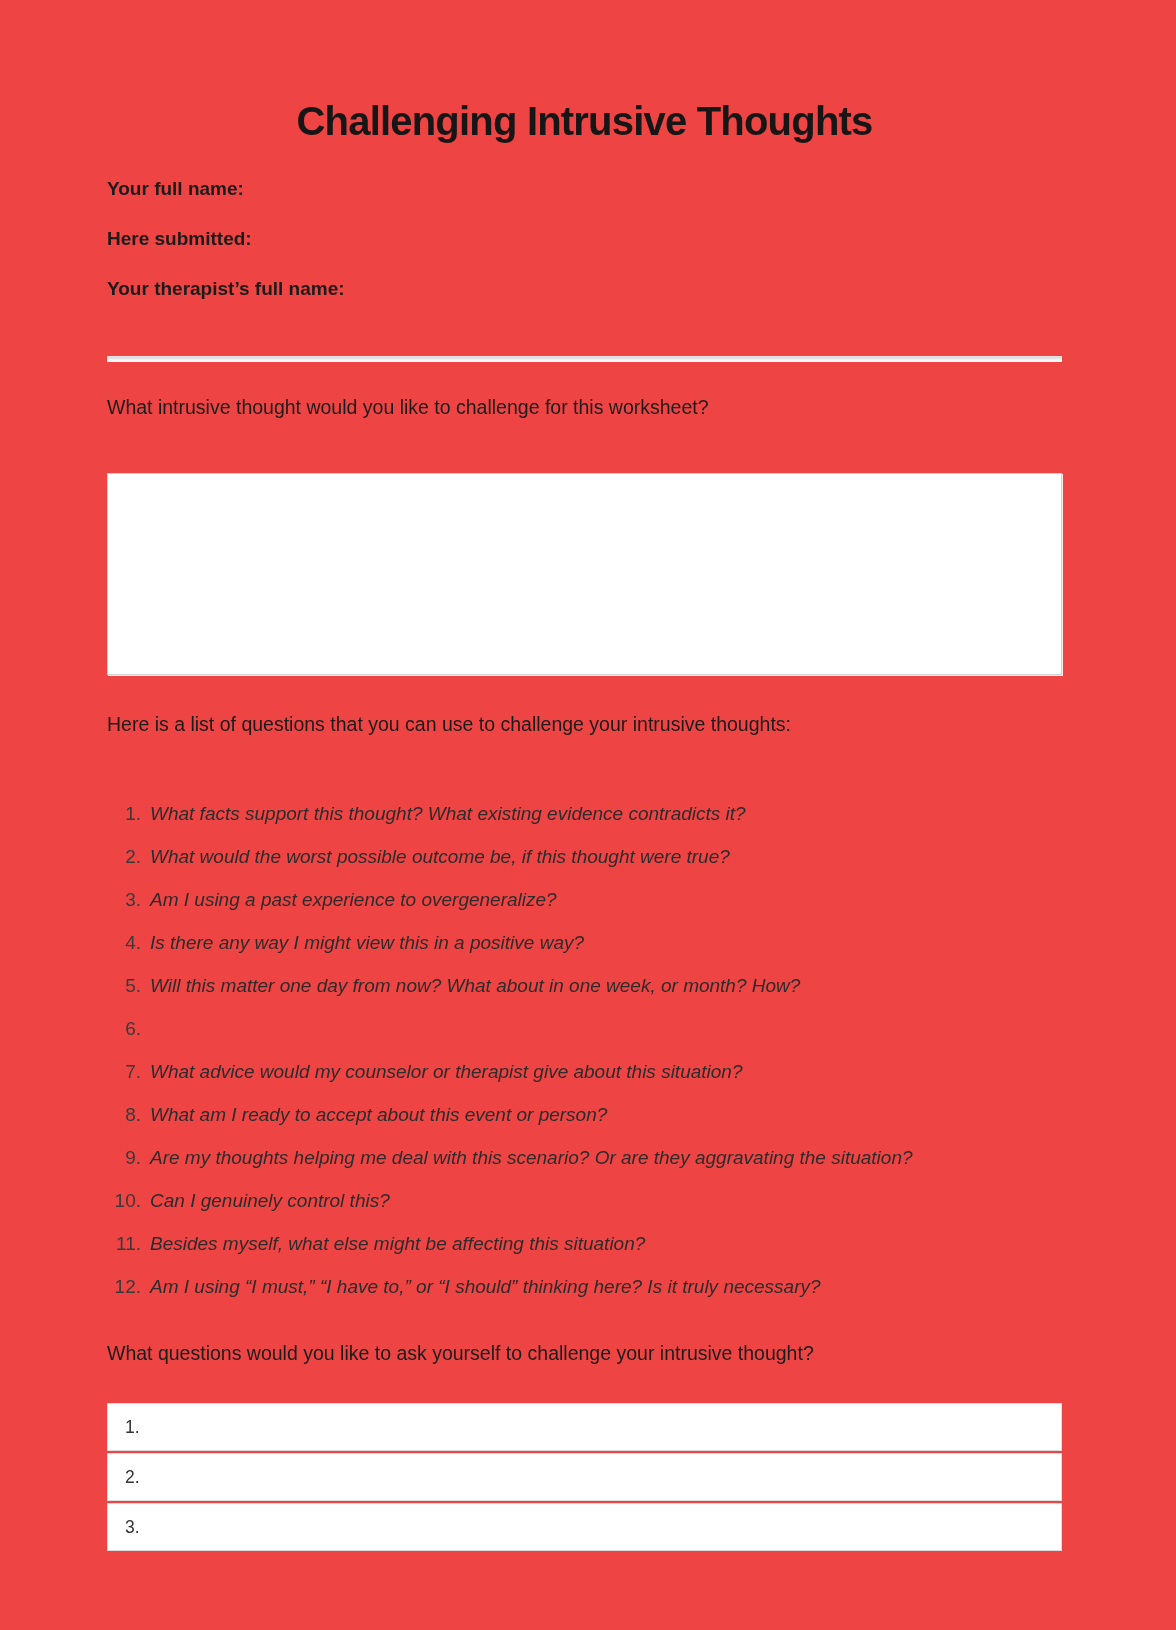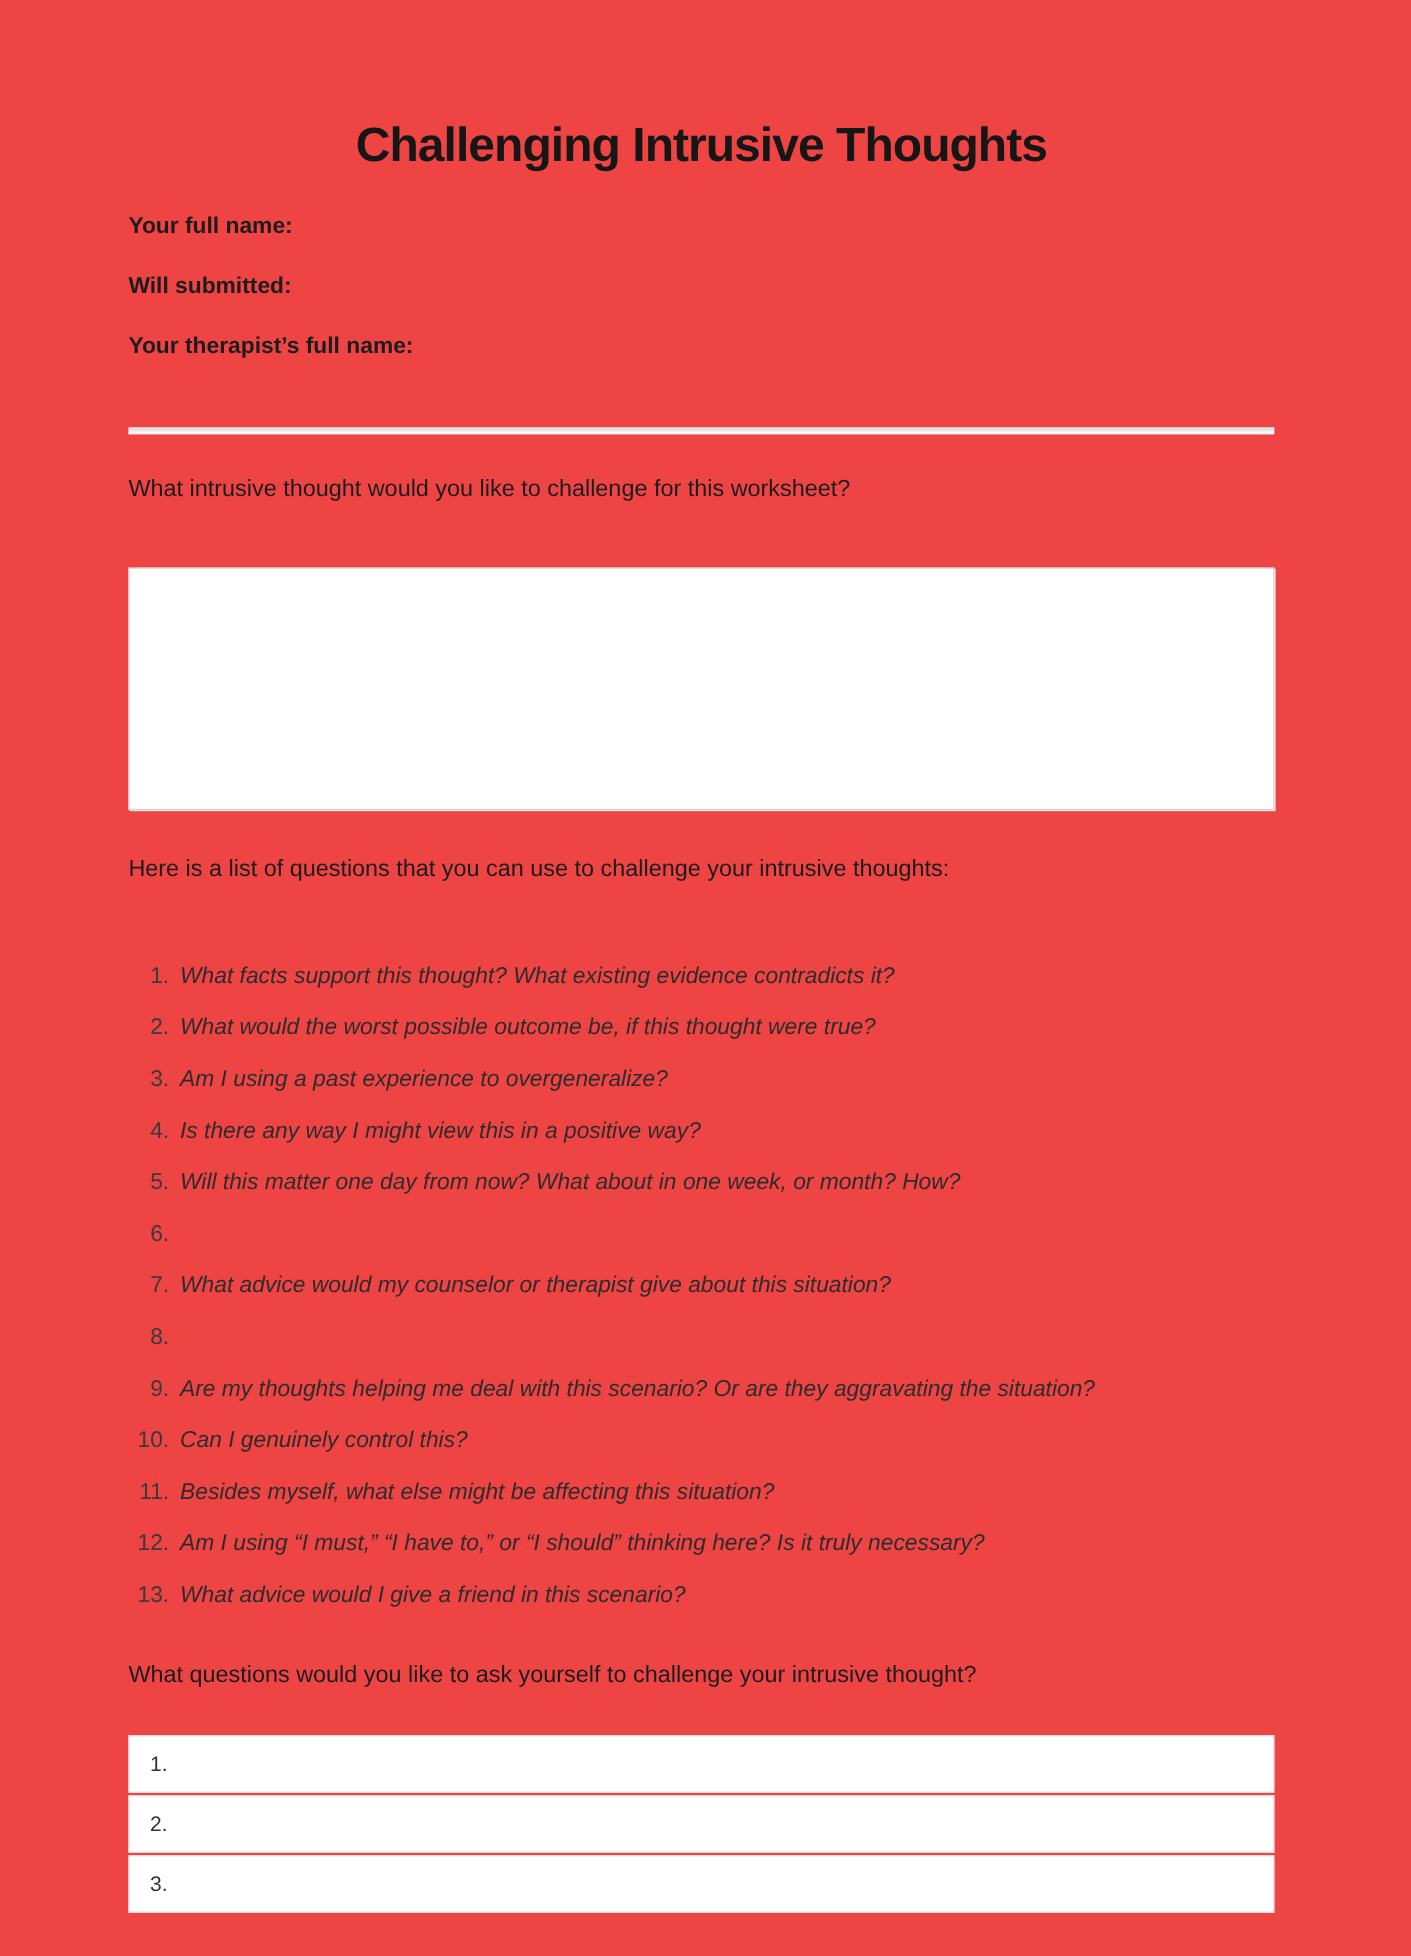--- a/index.html
+++ b/index.html
@@ -98,21 +98,21 @@
 </style>
 </head>
 <body>
 
 <div class="page">
   <div class="content">
 
     <h1 class="title">Challenging Intrusive Thoughts</h1>
 
     <p class="field-label first">Your full name:</p>
-    <p class="field-label">Will submitted:</p>
+    <p class="field-label">Here submitted:</p>
     <p class="field-label">Your therapist’s full name:</p>
 
     <hr class="divider">
 
     <p class="q-heading after-divider">What intrusive thought would you like to challenge for this worksheet?</p>
 
     <div class="answer-box"></div>
 
     <p class="q-heading list-intro">Here is a list of questions that you can use to challenge your intrusive thoughts:</p>
 
@@ -139,40 +139,37 @@
       </div>
       <div class="q-item">
         <span class="q-num">6.</span>
       </div>
       <div class="q-item">
         <span class="q-num">7.</span>
         <span class="q-text">What advice would my counselor or therapist give about this situation?</span>
       </div>
       <div class="q-item">
         <span class="q-num">8.</span>
+        <span class="q-text">What am I ready to accept about this event or person?</span>
       </div>
       <div class="q-item">
         <span class="q-num">9.</span>
         <span class="q-text">Are my thoughts helping me deal with this scenario? Or are they aggravating the situation?</span>
       </div>
       <div class="q-item">
         <span class="q-num">10.</span>
         <span class="q-text">Can I genuinely control this?</span>
       </div>
       <div class="q-item">
         <span class="q-num">11.</span>
         <span class="q-text">Besides myself, what else might be affecting this situation?</span>
       </div>
       <div class="q-item">
         <span class="q-num">12.</span>
         <span class="q-text">Am I using “I must,” “I have to,” or “I should” thinking here? Is it truly necessary?</span>
-      </div>
-      <div class="q-item">
-        <span class="q-num">13.</span>
-        <span class="q-text">What advice would I give a friend in this scenario?</span>
       </div>
     </div>
 
     <p class="q-heading ask">What questions would you like to ask yourself to challenge your intrusive thought?</p>
 
     <div class="answer-table">
       <div class="t-row">
         <span>1.</span>
       </div>
       <div class="t-row">

